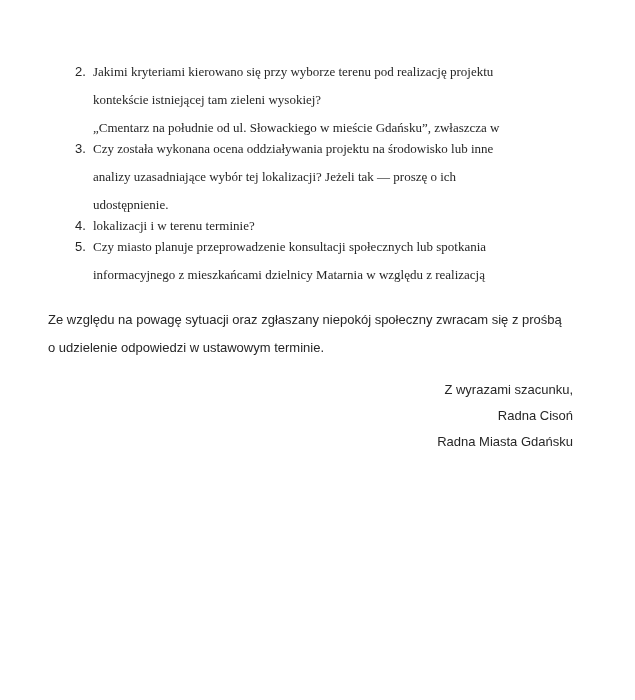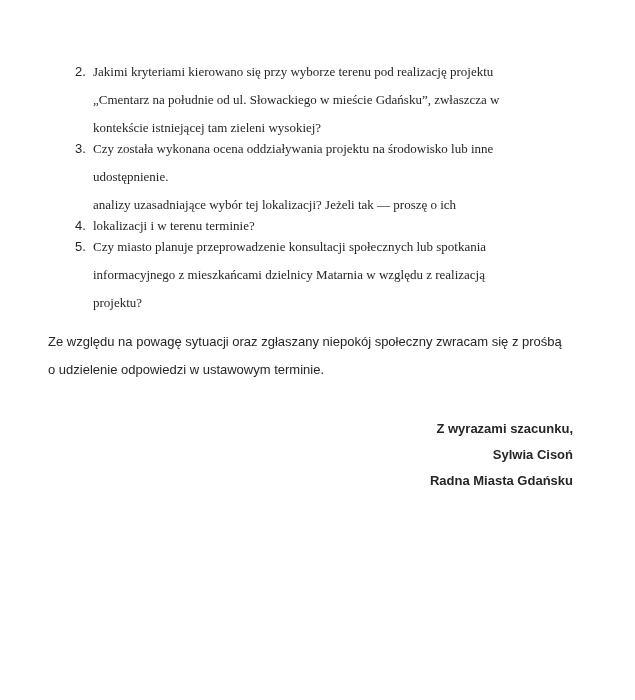--- a/index.html
+++ b/index.html
@@ -40,80 +40,78 @@
   .ltext {
     flex: 1;
     min-width: 0;
     font-family: Liberation Serif, serif;
   }
   .line {
     line-height: 28px;
     white-space: nowrap;
   }
   .closing {
-    margin-top: 11px;
+    margin-top: 17px;
   }
   .signature {
-    margin-top: 32px;
+    margin-top: 15px;
     text-align: right;
-    font-weight: bold;
   }
   .sig-line {
     line-height: 26px;
   }
 </style>
 </head>
 <body>
 
 <div class="page">
   <div class="content">
 
     <div class="olist">
 
       <div class="litem">
         <div class="num">2.</div>
         <div class="ltext">
           <div class="line">Jakimi kryteriami kierowano się przy wyborze terenu pod realizację projektu</div>
+          <div class="line">kontekście istniejącej tam zieleni wysokiej?</div>
           <div class="line">„Cmentarz na południe od ul. Słowackiego w mieście Gdańsku”, zwłaszcza w</div>
-          <div class="line">kontekście istniejącej tam zieleni wysokiej?</div>
         </div>
       </div>
 
       <div class="litem">
         <div class="num">3.</div>
         <div class="ltext">
           <div class="line">Czy została wykonana ocena oddziaływania projektu na środowisko lub inne</div>
+          <div class="line">analizy uzasadniające wybór tej lokalizacji? Jeżeli tak — proszę o ich</div>
           <div class="line">udostępnienie.</div>
-          <div class="line">analizy uzasadniające wybór tej lokalizacji? Jeżeli tak — proszę o ich</div>
         </div>
       </div>
 
       <div class="litem">
         <div class="num">4.</div>
         <div class="ltext">
           <div class="line">lokalizacji i w terenu terminie?</div>
         </div>
       </div>
 
       <div class="litem">
         <div class="num">5.</div>
         <div class="ltext">
           <div class="line">Czy miasto planuje przeprowadzenie konsultacji społecznych lub spotkania</div>
           <div class="line">informacyjnego z mieszkańcami dzielnicy Matarnia w względu z realizacją</div>
-          <div class="line">projektu?</div>
         </div>
       </div>
 
     </div>
 
     <div class="closing">
       <div class="line">Ze względu na powagę sytuacji oraz zgłaszany niepokój społeczny zwracam się z prośbą</div>
       <div class="line">o udzielenie odpowiedzi w ustawowym terminie.</div>
     </div>
 
     <div class="signature">
       <div class="sig-line">Z wyrazami szacunku,</div>
-      <div class="sig-line">Sylwia Cisoń</div>
+      <div class="sig-line">Radna Cisoń</div>
       <div class="sig-line">Radna Miasta Gdańsku</div>
     </div>
 
   </div>
 </div>
 
 </body></html>

